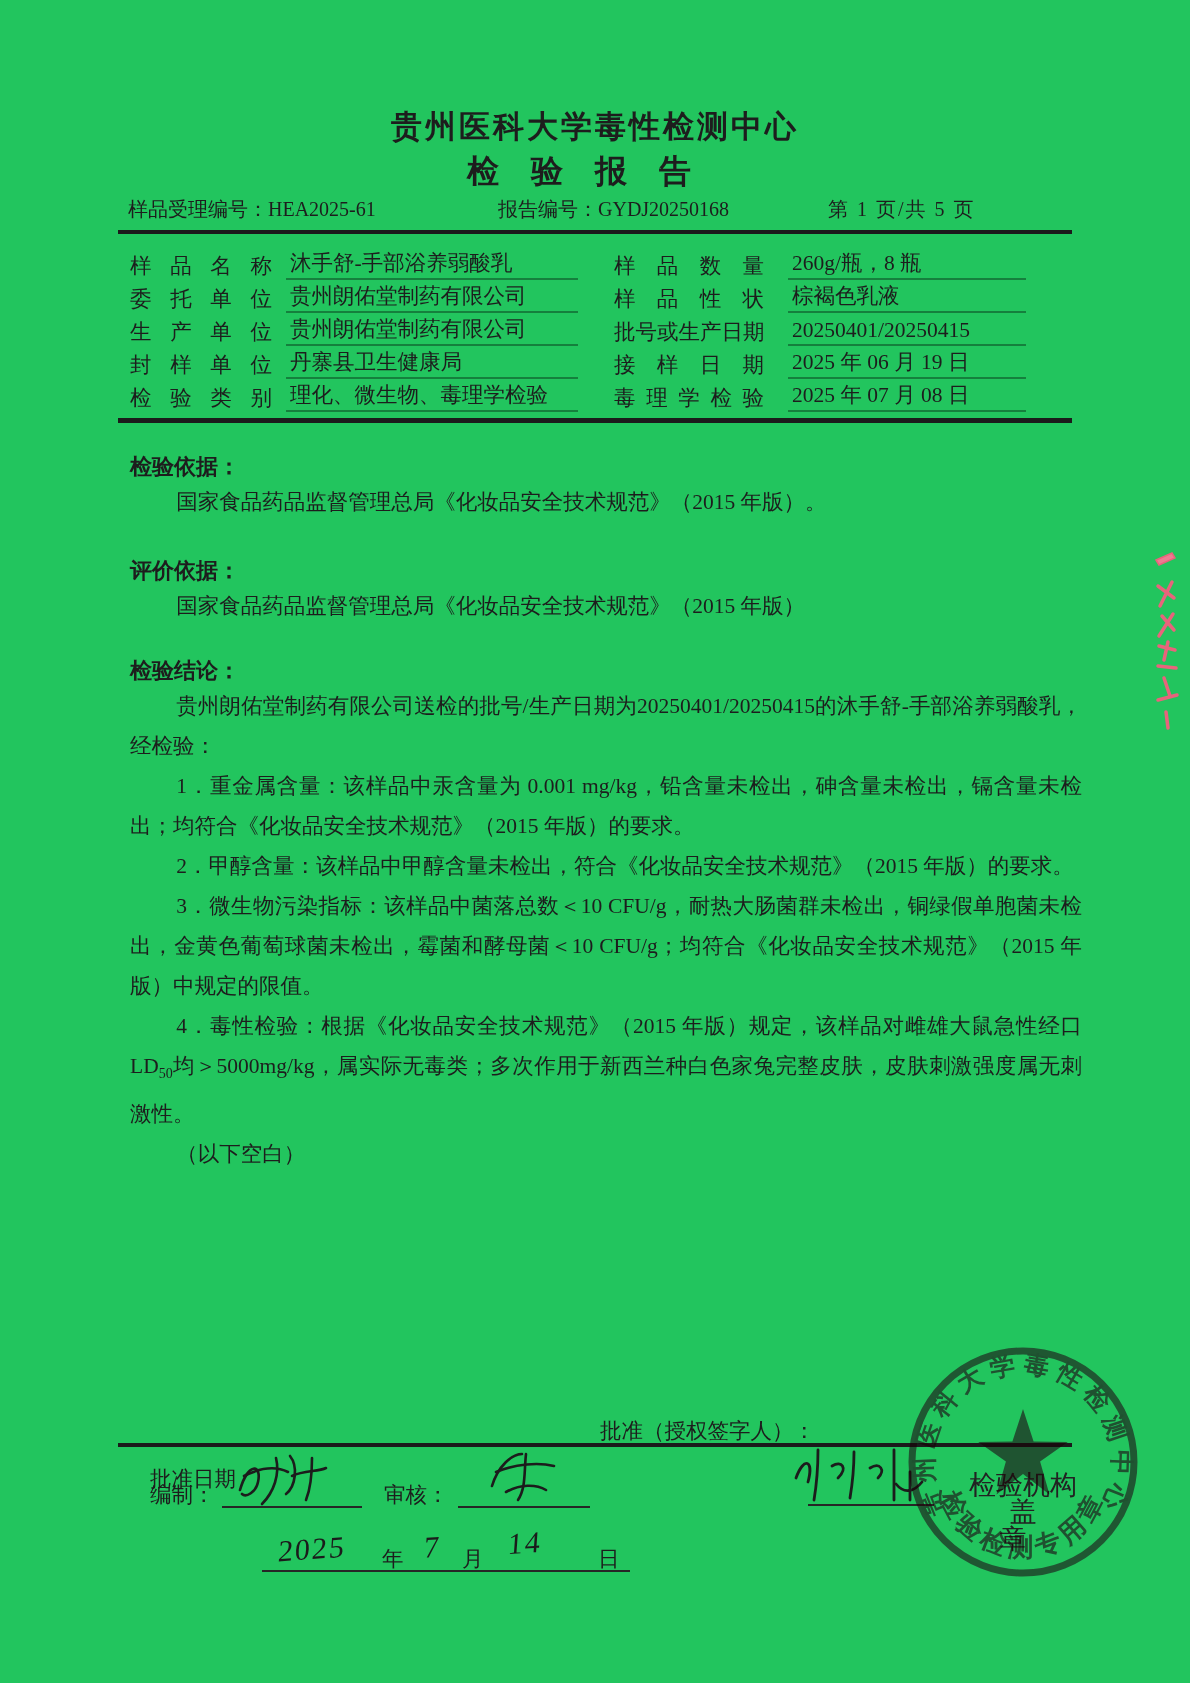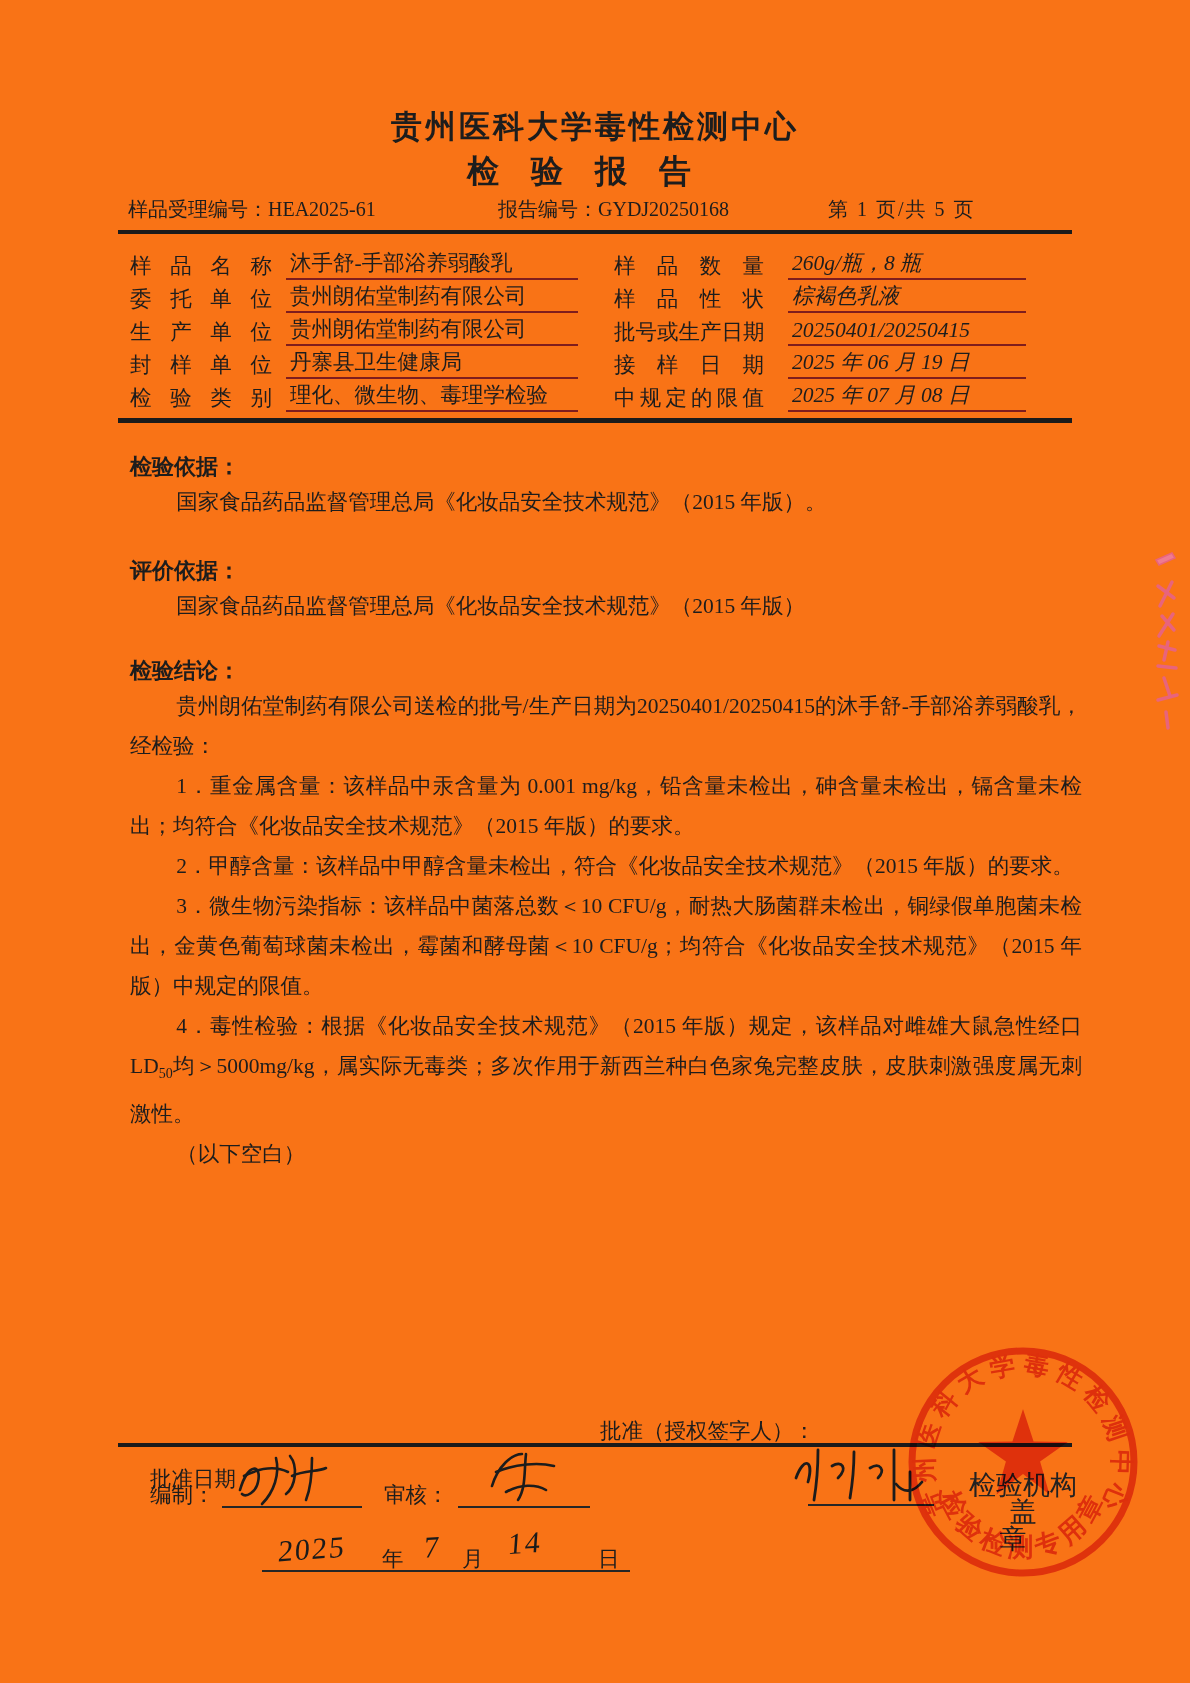--- a/index.html
+++ b/index.html
@@ -1,18 +1,18 @@
 <!DOCTYPE html>
 <html><head>
 <meta charset="utf-8">
 <style>
   html,body{margin:0;padding:0;background:#ffffff;}
   body{width:1190px;height:1683px;position:relative;overflow:hidden;
        font-family:"Liberation Serif","DejaVu Serif",serif;color:#222;}
-  .page{position:absolute;inset:0;background:#f97316;}
+  .page{position:absolute;inset:0;background:#22c55e;}
 
   .org-title{position:absolute;top:106px;left:0;width:1190px;text-align:center;
              font-size:31px;font-weight:700;letter-spacing:3px;color:#1d1d1d;}
   .report-title{position:absolute;top:150px;left:0;width:1170px;text-align:center;
              font-size:32px;font-weight:700;letter-spacing:12px;color:#1d1d1d;}
 
   .meta-row{position:absolute;top:196px;left:128px;width:944px;display:flex;
             font-size:20px;color:#1d1d1d;}
   .meta-left{width:370px;}
   .meta-mid{width:330px;}
@@ -20,24 +20,24 @@
 
   .rule{position:absolute;left:118px;width:954px;background:#1b1b1b;}
   .rule1{top:230px;height:4px;}
   .rule2{top:418px;height:5px;}
   .rule3{top:1443px;height:4px;}
 
   .info-table{position:absolute;top:247px;left:130px;width:944px;font-size:21.5px;color:#1d1d1d;}
   .info-row{display:flex;height:33px;align-items:flex-end;}
   .lbl{white-space:nowrap;text-align:justify;text-align-last:justify;}
   .lbl-l{width:142px;}
-  .val{border-bottom:2px solid #7f1d1d;padding:0 2px 1px 4px;white-space:nowrap;margin-top:32px;}
+  .val{border-bottom:2px solid #15803d;padding:0 2px 1px 4px;white-space:nowrap;margin-top:32px;}
   .val-l{width:286px;margin-left:14px;}
   .lbl-r{width:150px;margin-left:36px;}
-  .val-r{width:232px;margin-left:24px;font-style:italic;}
+  .val-r{width:232px;margin-left:24px;}
 
   .content{position:absolute;top:452px;left:130px;width:952px;font-size:21.5px;
            color:#1d1d1d;line-height:40px;}
   .sec-h{font-size:22px;font-weight:700;margin:0;line-height:30px;}
   .content p{margin:0;text-align:justify;}
   .indent{text-indent:2.15em;}
   .mt14{margin-top:14px;} .mt30{margin-top:30px;} .mt34{margin-top:34px;} .mt12{margin-top:12px;}
   sub{font-size:14px;}
 
   .red-marks{position:absolute;left:1146px;top:548px;}
@@ -97,21 +97,21 @@
     </div>
     <div class="info-row">
       <span class="lbl lbl-l">封 样 单 位</span>
       <span class="val val-l">丹寨县卫生健康局</span>
       <span class="lbl lbl-r">接 样 日 期</span>
       <span class="val val-r">2025 年 06 月 19 日</span>
     </div>
     <div class="info-row">
       <span class="lbl lbl-l">检 验 类 别</span>
       <span class="val val-l">理化、微生物、毒理学检验</span>
-      <span class="lbl lbl-r">中规定的限值</span>
+      <span class="lbl lbl-r">毒理学检验</span>
       <span class="val val-r">2025 年 07 月 08 日</span>
     </div>
   </div>
 
   <div class="rule rule2"></div>
 
   <div class="content">
     <h3 class="sec-h">检验依据：</h3>
     <p class="indent mt14">国家食品药品监督管理总局《化妆品安全技术规范》（2015 年版）。</p>
     <h3 class="sec-h mt34">评价依据：</h3>

